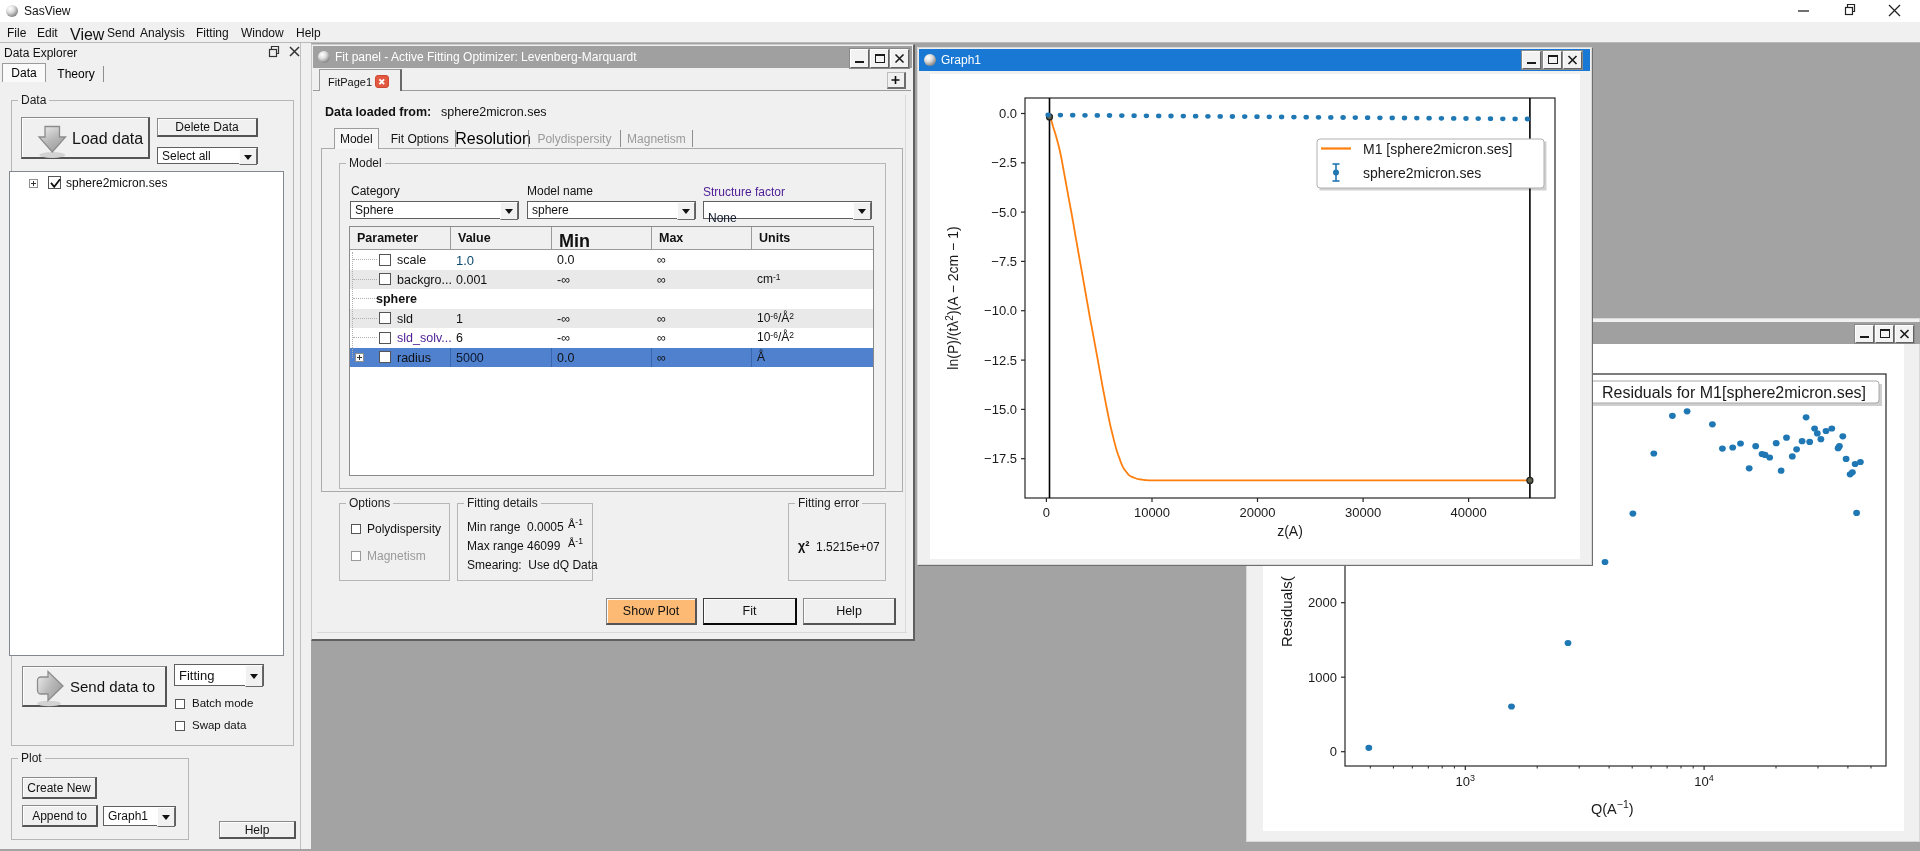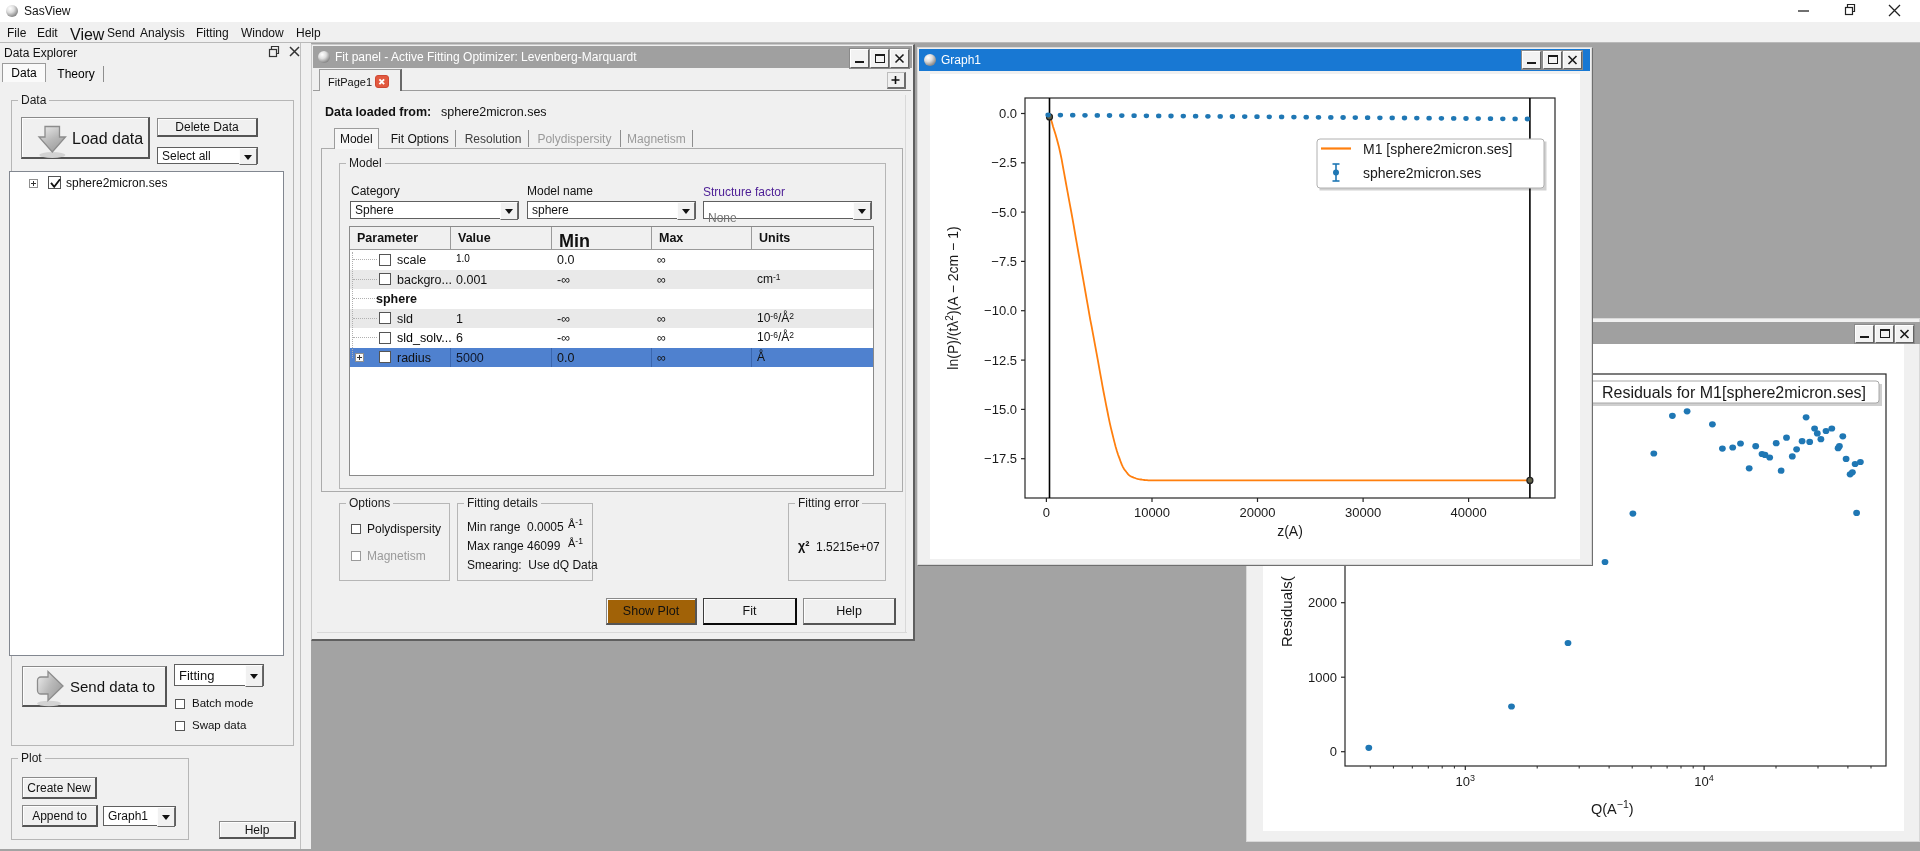--- a/index.html
+++ b/index.html
@@ -319,21 +319,21 @@
   </svg>
 <div class="abs" style="left:887px;top:72px;width:19px;height:17px;background:#f0f0f0;border:1px solid #bdbdbd;border-right:2px solid #6e6e6e;border-bottom:2px solid #6e6e6e;box-sizing:border-box"></div>
 <svg class="abs" style="left:887px;top:72px" width="19" height="17">
     <path d="M8.5 4 V12 M4.5 8 H12.5" stroke="#111" stroke-width="1.6"></path>
   </svg>
 <div class="abs" style="left:325px;top:105px;font-size:12.5px;font-weight:bold;color:#111">Data loaded from:</div>
 <div class="abs" style="left:441px;top:105px;font-size:12.5px;color:#111">sphere2micron.ses</div>
 <div class="abs" style="left:321px;top:148px;width:582px;height:344px;border:1px solid #ababab;box-sizing:border-box"></div>
 <div class="abs" style="left:333.5px;top:127.5px;width:45.5px;height:21px;background:#f7f7f7;border:1px solid #9c9c9c;border-bottom:none;box-sizing:border-box;display:flex;align-items:center;justify-content:center;font-size:12px;color:#111;z-index:3">Model</div>
 <div class="abs" style="left:362.8px;top:130px;width:114px;height:17px;display:flex;align-items:center;justify-content:center;font-size:12px;color:#111">Fit Options</div>
-<div class="abs" style="left:438px;top:130px;width:110px;height:17px;display:flex;align-items:center;justify-content:center;font-size:12px;color:#404040">Resolution</div>
+<div class="abs" style="left:438px;top:130px;width:110px;height:17px;display:flex;align-items:center;justify-content:center;font-size:16px;color:#000000">Resolution</div>
 <div class="abs" style="left:519.4px;top:130px;width:110px;height:17px;display:flex;align-items:center;justify-content:center;font-size:12px;color:#9a9a9a">Polydispersity</div>
 <div class="abs" style="left:601.4px;top:130px;width:110px;height:17px;display:flex;align-items:center;justify-content:center;font-size:12px;color:#9a9a9a">Magnetism</div>
 <div class="abs" style="left:455px;top:130px;width:1px;height:17px;background:#8e8e8e"></div>
 <div class="abs" style="left:527.5px;top:130px;width:1px;height:17px;background:#8e8e8e"></div>
 <div class="abs" style="left:619.7px;top:130px;width:1px;height:17px;background:#8e8e8e"></div>
 <div class="abs" style="left:691.6px;top:130px;width:1px;height:17px;background:#8e8e8e"></div>
 <div style="position:absolute;left:339px;top:163px;width:545px;height:324px;border:1px solid #b6b6b6"></div>
 <div style="position:absolute;left:346px;top:156px;background:#f0f0f0;padding:0 3px;font-size:12px;color:#1a1a1a">Model</div>
 <div class="abs" style="left:351px;top:184px;font-size:12px;color:#111">Category</div>
 <div class="abs" style="left:527px;top:184px;font-size:12px;color:#111">Model name</div>
@@ -344,21 +344,21 @@
       <div style="position:absolute;left:3.5px;top:6.0px;width:0;height:0;border-left:4px solid transparent;border-right:4px solid transparent;border-top:5px solid #111"></div>
     </div>
   </div>
 <div style="position:absolute;left:527px;top:201px;width:169px;height:18px;background:#fff;border:1px solid #5f5f5f;box-sizing:border-box">
     <div style="position:absolute;left:4px;top:0;height:16px;display:flex;align-items:center;font-size:12px;color:#111">sphere</div>
     <div style="position:absolute;right:0px;top:0px;width:16px;height:16px;background:#f1f1f1;border:1px solid;border-color:#fdfdfd #6a6a6a #6a6a6a #fdfdfd;">
       <div style="position:absolute;left:3.5px;top:6.0px;width:0;height:0;border-left:4px solid transparent;border-right:4px solid transparent;border-top:5px solid #111"></div>
     </div>
   </div>
 <div style="position:absolute;left:703px;top:201px;width:169px;height:18px;background:#fff;border:1px solid #5f5f5f;box-sizing:border-box">
-    <div style="position:absolute;left:4px;top:0;height:32px;display:flex;align-items:center;font-size:12px;color:#737373">None</div>
+    <div style="position:absolute;left:4px;top:0;height:32px;display:flex;align-items:center;font-size:12px;color:#0f172a">None</div>
     <div style="position:absolute;right:0px;top:0px;width:16px;height:16px;background:#f1f1f1;border:1px solid;border-color:#fdfdfd #6a6a6a #6a6a6a #fdfdfd;">
       <div style="position:absolute;left:3.5px;top:6.0px;width:0;height:0;border-left:4px solid transparent;border-right:4px solid transparent;border-top:5px solid #111"></div>
     </div>
   </div>
 <div class="abs" style="left:349px;top:226px;width:525px;height:250px;background:#fff;border:1px solid #8a8a8a;box-sizing:border-box"></div>
 <div class="abs" style="left:350px;top:227px;width:523px;height:23px;background:#f0f0f0;border-bottom:1px solid #9a9a9a;box-sizing:border-box"></div>
 <div class="abs" style="left:357px;top:231px;font-size:12.5px;font-weight:bold;color:#111">Parameter</div>
 <div class="abs" style="left:458px;top:231px;font-size:12.5px;font-weight:bold;color:#111">Value</div>
 <div class="abs" style="left:559px;top:231px;font-size:18px;font-weight:bold;color:#111">Min</div>
 <div class="abs" style="left:659px;top:231px;font-size:12.5px;font-weight:bold;color:#111">Max</div>
@@ -375,38 +375,38 @@
 <div class="abs" style="left:651px;top:347.5px;width:1px;height:19px;background:#3a66ae"></div>
 <div class="abs" style="left:751px;top:347.5px;width:1px;height:19px;background:#3a66ae"></div>
 <div class="abs" style="left:352px;top:252px;width:1px;height:106px;border-left:1px dotted #b0b0b0"></div>
 <div class="abs" style="left:353px;top:259px;width:24px;height:1px;border-top:1px dotted #b0b0b0"></div>
 <div class="abs" style="left:353px;top:278.5px;width:24px;height:1px;border-top:1px dotted #b0b0b0"></div>
 <div class="abs" style="left:353px;top:298px;width:24px;height:1px;border-top:1px dotted #b0b0b0"></div>
 <div class="abs" style="left:353px;top:317.5px;width:24px;height:1px;border-top:1px dotted #b0b0b0"></div>
 <div class="abs" style="left:353px;top:337px;width:24px;height:1px;border-top:1px dotted #b0b0b0"></div>
 <div style="position:absolute;left:379px;top:253.5px;width:12px;height:12px;background:#fff;border:1px solid #555;box-sizing:border-box"></div>
 <div class="abs" style="left:397px;top:253px;font-size:12.5px;color:#111">scale</div>
-<div class="abs" style="left:456px;top:253px;font-size:10px;color:#000000">1.0</div>
+<div class="abs" style="left:456px;top:253px;font-size:13px;color:#0c4a6e">1.0</div>
 <div class="abs" style="left:557px;top:253px;font-size:12.5px;color:#111">0.0</div>
 <div class="abs" style="left:657px;top:253px;font-size:12.5px;color:#111">∞</div>
 <div style="position:absolute;left:379px;top:273.0px;width:12px;height:12px;background:#fff;border:1px solid #555;box-sizing:border-box"></div>
 <div class="abs" style="left:397px;top:272.5px;font-size:12.5px;color:#111">backgro...</div>
 <div class="abs" style="left:456px;top:272.5px;font-size:12.5px;color:#111">0.001</div>
 <div class="abs" style="left:557px;top:272.5px;font-size:12.5px;color:#111">-∞</div>
 <div class="abs" style="left:657px;top:272.5px;font-size:12.5px;color:#111">∞</div>
 <div class="abs" style="left:757px;top:271.5px;font-size:12px;color:#111">cm<sup>-1</sup></div>
 <div class="abs" style="left:376px;top:292px;font-size:12.5px;font-weight:bold;color:#111">sphere</div>
 <div style="position:absolute;left:379px;top:312.0px;width:12px;height:12px;background:#fff;border:1px solid #555;box-sizing:border-box"></div>
 <div class="abs" style="left:397px;top:311.5px;font-size:12.5px;color:#111">sld</div>
 <div class="abs" style="left:456px;top:311.5px;font-size:12.5px;color:#111">1</div>
 <div class="abs" style="left:557px;top:311.5px;font-size:12.5px;color:#111">-∞</div>
 <div class="abs" style="left:657px;top:311.5px;font-size:12.5px;color:#111">∞</div>
 <div class="abs" style="left:757px;top:310.5px;font-size:12px;color:#111">10<sup>-6</sup>/Å<sup>2</sup></div>
 <div style="position:absolute;left:379px;top:331.5px;width:12px;height:12px;background:#fff;border:1px solid #555;box-sizing:border-box"></div>
-<div class="abs" style="left:397px;top:331px;font-size:12.5px;color:#000000">sld_solv...</div>
+<div class="abs" style="left:397px;top:331px;font-size:12.5px;color:#4c1d95">sld_solv...</div>
 <div class="abs" style="left:456px;top:331px;font-size:12.5px;color:#111">6</div>
 <div class="abs" style="left:557px;top:331px;font-size:12.5px;color:#111">-∞</div>
 <div class="abs" style="left:657px;top:331px;font-size:12.5px;color:#111">∞</div>
 <div class="abs" style="left:757px;top:330px;font-size:12px;color:#111">10<sup>-6</sup>/Å<sup>2</sup></div>
 <div class="abs" style="left:355px;top:353.0px;width:9px;height:9px;background:#f8f8f8;border:1px solid #8f8f8f;box-sizing:border-box">
     <div style="position:absolute;left:1px;top:3px;width:5px;height:1px;background:#333"></div>
     <div style="position:absolute;left:3px;top:1px;width:1px;height:5px;background:#333"></div>
   </div>
 <div style="position:absolute;left:379px;top:351.0px;width:12px;height:12px;background:#fff;border:1px solid #555;box-sizing:border-box"></div>
 <div class="abs" style="left:397px;top:350.5px;font-size:12.5px;color:#111">radius</div>
@@ -426,14 +426,14 @@
 <div class="abs" style="left:527px;top:520px;font-size:12px;color:#111">0.0005</div>
 <div class="abs" style="left:568px;top:518px;font-size:11px;color:#111">Å<sup>-1</sup></div>
 <div class="abs" style="left:467px;top:539px;font-size:12px;color:#111">Max range</div>
 <div class="abs" style="left:527px;top:539px;font-size:12px;color:#111">46099</div>
 <div class="abs" style="left:568px;top:537px;font-size:11px;color:#111">Å<sup>-1</sup></div>
 <div class="abs" style="left:467px;top:558px;font-size:12px;color:#111">Smearing:&nbsp; Use dQ Data</div>
 <div style="position:absolute;left:788px;top:503px;width:96px;height:76px;border:1px solid #b6b6b6"></div>
 <div style="position:absolute;left:795px;top:496px;background:#f0f0f0;padding:0 3px;font-size:12px;color:#1a1a1a">Fitting error</div>
 <div class="abs" style="left:798px;top:539px;font-size:12.5px;font-weight:bold;color:#111">χ²</div>
 <div class="abs" style="left:816px;top:540px;font-size:12px;color:#111">1.5215e+07</div>
-<div style="position:absolute;left:606px;top:598px;width:91px;height:27px;background:#a16207;border:1px solid #8a8a8a;border-right:2px solid #555;border-bottom:2px solid #555;box-shadow:inset 1px 1px 0 #fdfdfd;box-sizing:border-box;display:flex;align-items:center;justify-content:center;font-size:12.5px;color:#111">Show Plot</div>
+<div style="position:absolute;left:606px;top:598px;width:91px;height:27px;background:#fdba74;border:1px solid #8a8a8a;border-right:2px solid #555;border-bottom:2px solid #555;box-shadow:inset 1px 1px 0 #fdfdfd;box-sizing:border-box;display:flex;align-items:center;justify-content:center;font-size:12.5px;color:#111">Show Plot</div>
 <div style="position:absolute;left:703px;top:598px;width:94px;height:27px;background:#f0f0f0;border:1px solid #3c3c3c;border-right:2px solid #0a0a0a;border-bottom:2px solid #0a0a0a;box-shadow:inset 1px 1px 0 #fdfdfd;box-sizing:border-box;display:flex;align-items:center;justify-content:center;font-size:12.5px;color:#111">Fit</div>
 <div style="position:absolute;left:803px;top:598px;width:93px;height:27px;background:#f0f0f0;border:1px solid #8a8a8a;border-right:2px solid #555;border-bottom:2px solid #555;box-shadow:inset 1px 1px 0 #fdfdfd;box-sizing:border-box;display:flex;align-items:center;justify-content:center;font-size:12.5px;color:#111">Help</div>
 </body></html>

